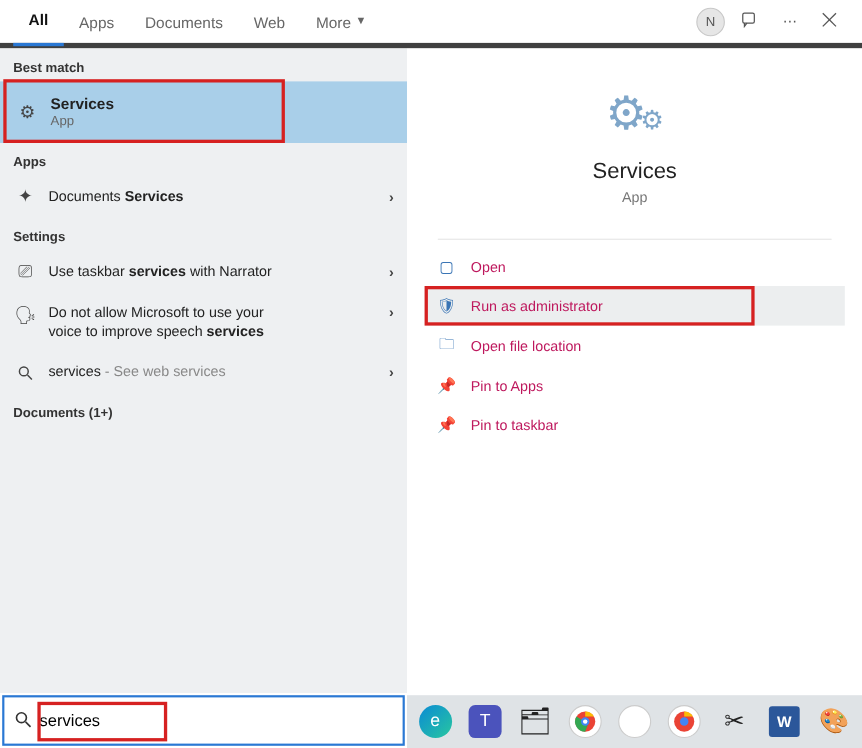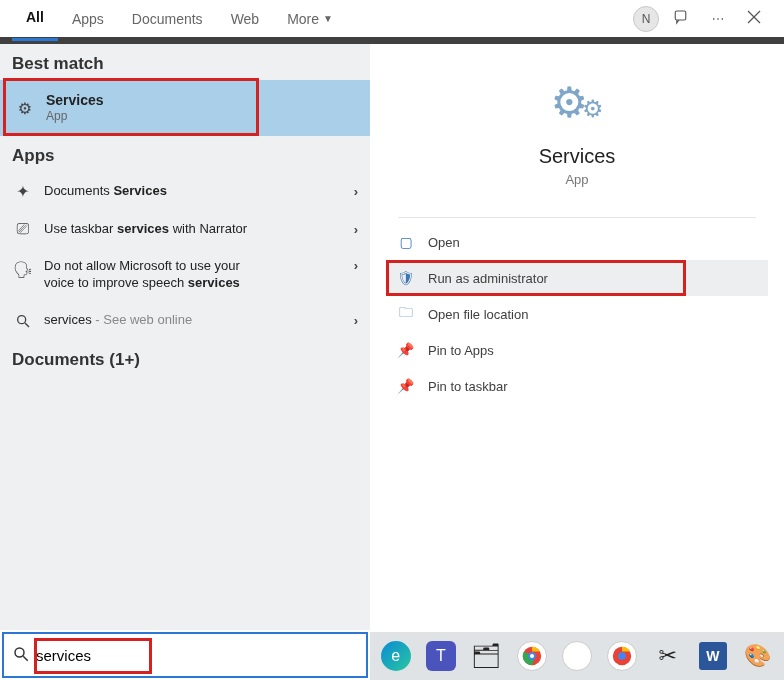--- a/index.html
+++ b/index.html
@@ -1,32 +1,32 @@
 <!DOCTYPE html>
 <html><head>
 <meta charset="utf-8">
 <style>
   * { box-sizing: border-box; margin: 0; padding: 0; }
   body { font-family: "Segoe UI", Arial, sans-serif; font-size: 13px; color: #222; width: 784px; height: 680px; background: #fff; position: relative; overflow: hidden; }
   
   
-  .tabs-bar { height: 44px; display: flex; align-items: center; padding: 1px 12px; border-bottom: 7px solid #404040; }
+  .tabs-bar { height: 44px; display: flex; align-items: center; padding: 1px 12px; border-bottom: 5px solid #404040; }
   .tab { padding: 0 14px; height: 44px; display: flex; align-items: center; color: #666; cursor: pointer; font-size: 14px; }
   .tab.active { color: #111; border-bottom: 3px solid #2a78d4; font-weight: 600; }
   .tab .chev { margin-left: 4px; font-size: 10px; }
   .tabs-spacer { flex: 1; }
   .hdr-btn { width: 36px; height: 36px; display: flex; align-items: center; justify-content: center; color: #555; cursor: pointer; }
   .avatar { width: 26px; height: 26px; border-radius: 50%; background: #e6e6e6; border: 1px solid #c8c8c8; display: flex; align-items: center; justify-content: center; font-size: 12px; color: #555; }
   
   
   .main { display: flex; height: 586px; }
   .left-col { width: 370px; background: #eef0f2; display: flex; flex-direction: column; }
   .right-col { flex: 1; background: #fff; padding: 16px 8px 0 8px; }
   
-  .section-header { font-weight: 600; font-size: 17px; padding: 10px 0 6px 12px; color: #333; }
+  .section-header { font-weight: 600; font-size: 12px; padding: 10px 0 6px 12px; color: #333; }
   
   .result-row { display: flex; align-items: center; padding: 8px 12px; cursor: pointer; min-height: 38px; position: relative; }
   .result-row.best { background: #a9cfe9; height: 56px; padding: 8px 14px; }
   .result-row .ricon { width: 22px; height: 22px; margin-right: 10px; display: flex; align-items: center; justify-content: center; font-size: 16px; color: #444; flex-shrink: 0; }
   .result-row .rtext { flex: 1; line-height: 1.3; }
   .result-row .rtext .title { color: #222; font-size: 14px; }
   .result-row .rtext .sub { color: #666; font-size: 12px; }
   .result-row .chev-r { color: #444; font-weight: bold; }
   .bold { font-weight: 600; }
   .red-box { position: absolute; border: 3px solid #d62121; pointer-events: none; }
@@ -34,21 +34,21 @@
   .right-hero { text-align: center; padding: 18px 0 8px 0; }
   .hero-icon { font-size: 42px; color: #7fa6c9; }
   .hero-title { font-size: 20px; margin-top: 18px; }
   .hero-sub { color: #777; font-size: 13px; margin-top: 4px; }
   .hero-divider { border: none; border-top: 1px solid #e5e5e5; margin: 22px 20px 6px 20px; }
   
   .action-list { padding: 0 8px; }
   .action-row { display: flex; align-items: center; height: 36px; padding: 0 10px; cursor: pointer; position: relative; }
   .action-row.highlight { background: #eceeef; }
   .action-row .aicon { width: 20px; margin-right: 12px; color: #3a75b5; font-size: 14px; display:flex; align-items:center; justify-content:center; }
-  .action-row .alabel { font-size: 13px; color: #404040; }
+  .action-row .alabel { font-size: 13px; color: #be185d; }
   
   
   .search-bar { position: absolute; left: 2px; bottom: 2px; width: 366px; height: 46px; border: 2px solid #2a78d4; background: #fff; display: flex; align-items: center; padding: 0 8px; }
   .search-bar .sicon { color: #444; margin-right: 6px; }
   .search-bar input { border: none; outline: none; font-size: 15px; flex: 1; background: transparent; }
   
   
   .taskbar { position: absolute; left: 370px; right: 0; bottom: 0; height: 48px; background: #dfe3e6; display: flex; align-items: center; padding: 0 6px; gap: 6px; }
   .tb-icon { width: 40px; height: 40px; display: flex; align-items: center; justify-content: center; border-radius: 2px; }
   .tb-circle { width: 30px; height: 30px; border-radius: 50%; display:flex; align-items:center; justify-content:center; font-size:16px; color:#fff; }
@@ -109,20 +109,21 @@
       <div class="red-box" style="left:3px; top:-2px; width:256px; height:58px;"></div>
     </div>
 
     <div class="section-header">Apps</div>
     <div class="result-row">
       <div class="ricon">✦</div>
       <div class="rtext title"><span>Documents </span><span class="bold">Services</span></div>
       <div class="chev-r">›</div>
     </div>
 
+    <div class="section-header">Settings</div>
     <div class="result-row">
       <div class="ricon">⎚</div>
       <div class="rtext title"><span>Use taskbar </span><span class="bold">services</span><span> with Narrator</span></div>
       <div class="chev-r">›</div>
     </div>
     <div class="result-row" style="align-items:flex-start; padding-top:10px; padding-bottom:10px;">
       <div class="ricon">🗣</div>
       <div class="rtext title">
         <div>Do not allow Microsoft to use your</div>
         <div><span>voice to improve speech </span><span class="bold">services</span></div>
@@ -130,21 +131,21 @@
       <div class="chev-r">›</div>
     </div>
 
     <div class="result-row">
       <div class="ricon">
           <svg width="16" height="16" viewBox="0 0 24 24" fill="none" stroke="#444" stroke-width="2">
             <circle cx="10" cy="10" r="6"></circle>
             <line x1="15" y1="15" x2="21" y2="21"></line>
           </svg>
         </div>
-      <div class="rtext title"><span>services</span><span style="color:#888;"> - See web online</span></div>
+      <div class="rtext title"><span>services</span><span style="color:#888;"> - See web services</span></div>
       <div class="chev-r">›</div>
     </div>
 
     <div class="section-header">Documents (1+)</div>
   </div>
 
   <div class="right-col">
     <div class="right-hero">
       <div class="hero-icon">⚙<span style="font-size:24px; margin-left:-6px;">⚙</span></div>
       <div class="hero-title">Services</div>

